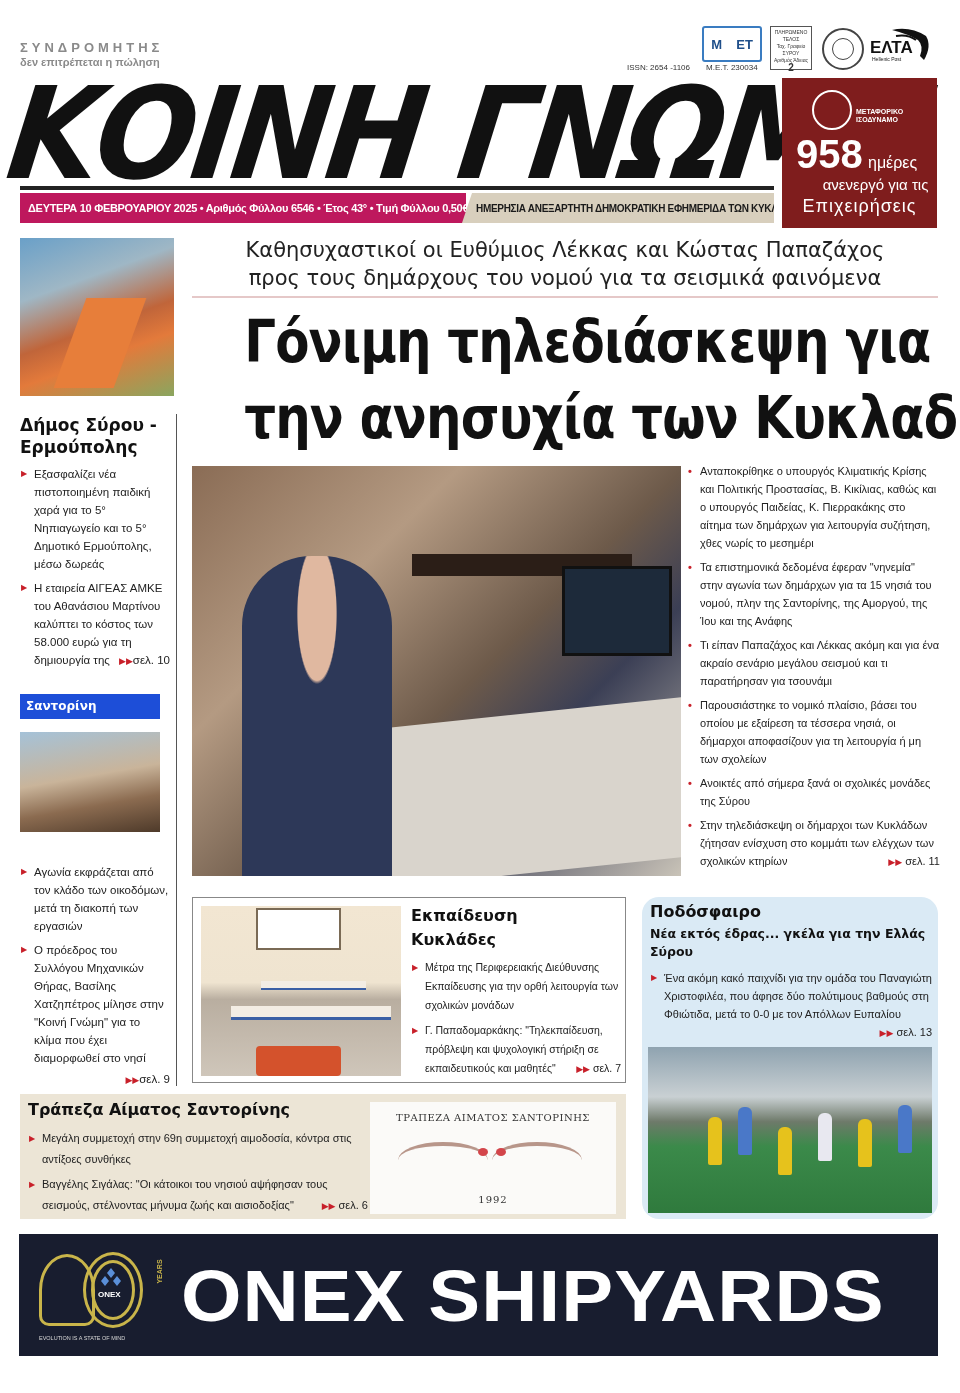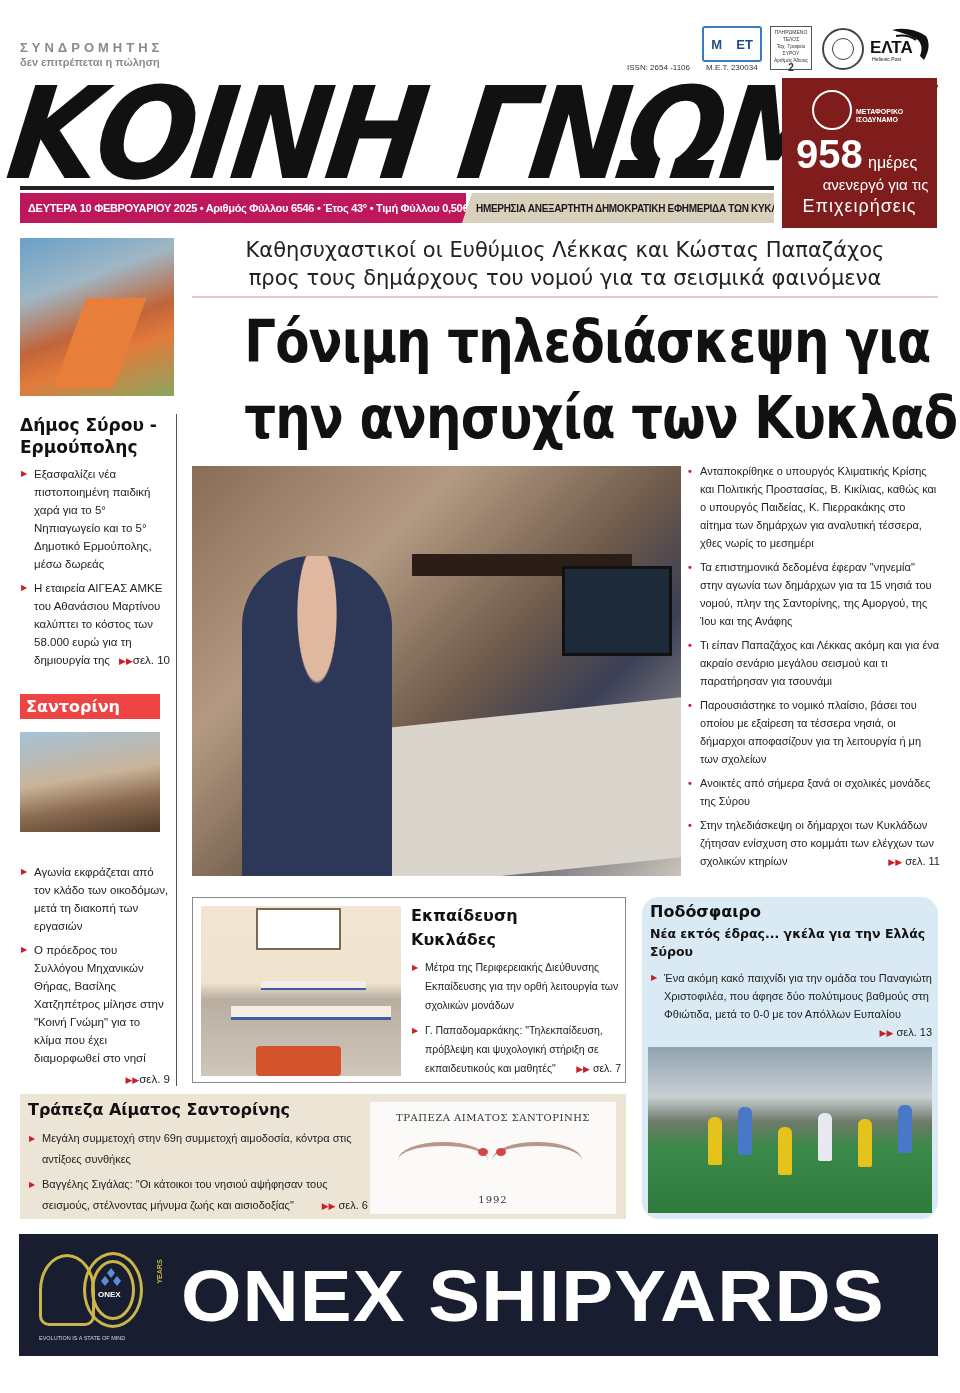--- a/index.html
+++ b/index.html
@@ -51,21 +51,21 @@
   .page-ref .arr { color: #c8202a; font-size: 9px; }
 
   
   .left-photo1 { left: 20px; top: 238px; width: 154px; height: 158px; background: linear-gradient(160deg,#6aa0c8 0%,#9fb7c5 30%,#c0653a 55%,#e37a3b 70%,#8aa65f 100%); }
   .left-photo1 .slide { position:absolute; left: 50px; top: 60px; width: 60px; height: 90px; background: #e77e3a; transform: skewX(-20deg); }
   .col-rule { left: 176px; top: 414px; width: 1px; height: 672px; background: #555; }
   .left-h1 { left: 20px; top: 414px; width: 155px; font-family: "DejaVu Sans", sans-serif; font-weight: bold; font-size: 17px; line-height: 22px; color: #111; }
   .left-bullets { left: 20px; top: 465px; width: 150px; }
   .tri { position: relative; padding-left: 14px; font-size: 11.5px; line-height: 18px; color: #222; margin-bottom: 6px; }
   .tri::before { content: "▶"; position: absolute; left: 1px; top: 0; font-size: 8px; color: #c8202a; }
-  .santorini-bar { left: 20px; top: 694px; width: 140px; height: 25px; background: #ef4444; color: #fff; font-family: "DejaVu Sans", sans-serif; font-weight: bold; font-size: 16px; line-height: 25px; padding-left: 6px; }
+  .santorini-bar { left: 20px; top: 694px; width: 140px; height: 25px; background: #1d4ed8; color: #fff; font-family: "DejaVu Sans", sans-serif; font-weight: bold; font-size: 12px; line-height: 25px; padding-left: 6px; }
   .left-photo2 { left: 20px; top: 732px; width: 140px; height: 100px; background: linear-gradient(170deg,#a5c2d8 0%,#c9b49a 45%,#8b6b50 70%,#4e3a2a 100%); }
   .left-bullets2 { left: 20px; top: 863px; width: 150px; }
 
   
   .edu-box { left: 192px; top: 897px; width: 434px; height: 186px; border: 1px solid #888; }
   .edu-photo { position:absolute; left: 8px; top: 8px; width: 200px; height: 170px; background: linear-gradient(180deg,#f2e6d2 0%,#efe4d0 45%,#b9aea0 55%,#cfc6ba 100%); overflow:hidden; }
   .edu-photo .board { position:absolute; left: 55px; top: 2px; width: 85px; height: 42px; background:#fff; border:2px solid #7a6a55; }
   .edu-photo .desk1 { position:absolute; left: 30px; top: 100px; width: 160px; height: 14px; background:#f3ede4; border-bottom: 3px solid #3a5fa5; }
   .edu-photo .desk2 { position:absolute; left: 60px; top: 75px; width: 105px; height: 9px; background:#f3ede4; border-bottom: 2px solid #3a5fa5; }
   .edu-photo .chair { position:absolute; left: 55px; top: 140px; width: 85px; height: 30px; background:#d4522c; border-radius: 4px; }
@@ -157,21 +157,21 @@
 </div>
 
 <div class="abs main-photo">
   <div class="ship"></div>
   <div class="desk"></div>
   <div class="man"></div>
   <div class="monitor"></div>
 </div>
 
 <div class="abs main-bullets">
-  <div class="bullet">Ανταποκρίθηκε ο υπουργός Κλιματικής Κρίσης και Πολιτικής Προστασίας, Β. Κικίλιας, καθώς και ο υπουργός Παιδείας, Κ. Πιερρακάκης στο αίτημα των δημάρχων για αναλυτική τέσσερα, χθες νωρίς το μεσημέρι</div>
+  <div class="bullet">Ανταποκρίθηκε ο υπουργός Κλιματικής Κρίσης και Πολιτικής Προστασίας, Β. Κικίλιας, καθώς και ο υπουργός Παιδείας, Κ. Πιερρακάκης στο αίτημα των δημάρχων για λειτουργία συζήτηση, χθες νωρίς το μεσημέρι</div>
   <div class="bullet">Τα επιστημονικά δεδομένα έφεραν "νηνεμία" στην αγωνία των δημάρχων για τα 15 νησιά του νομού, πλην της Σαντορίνης, της Αμοργού, της Ίου και της Ανάφης</div>
   <div class="bullet">Τι είπαν Παπαζάχος και Λέκκας ακόμη και για ένα ακραίο σενάριο μεγάλου σεισμού και τι παρατήρησαν για τσουνάμι</div>
   <div class="bullet">Παρουσιάστηκε το νομικό πλαίσιο, βάσει του οποίου με εξαίρεση τα τέσσερα νησιά, οι δήμαρχοι αποφασίζουν για τη λειτουργία ή μη των σχολείων</div>
   <div class="bullet">Ανοικτές από σήμερα ξανά οι σχολικές μονάδες της Σύρου</div>
   <div class="bullet">
     <span>Στην τηλεδιάσκεψη οι δήμαρχοι των Κυκλάδων ζήτησαν ενίσχυση στο κομμάτι των ελέγχων των σχολικών κτηρίων</span>
     <span class="page-ref"><span class="arr">▶▶</span> <span>σελ. 11</span></span>
   </div>
 </div>
 

